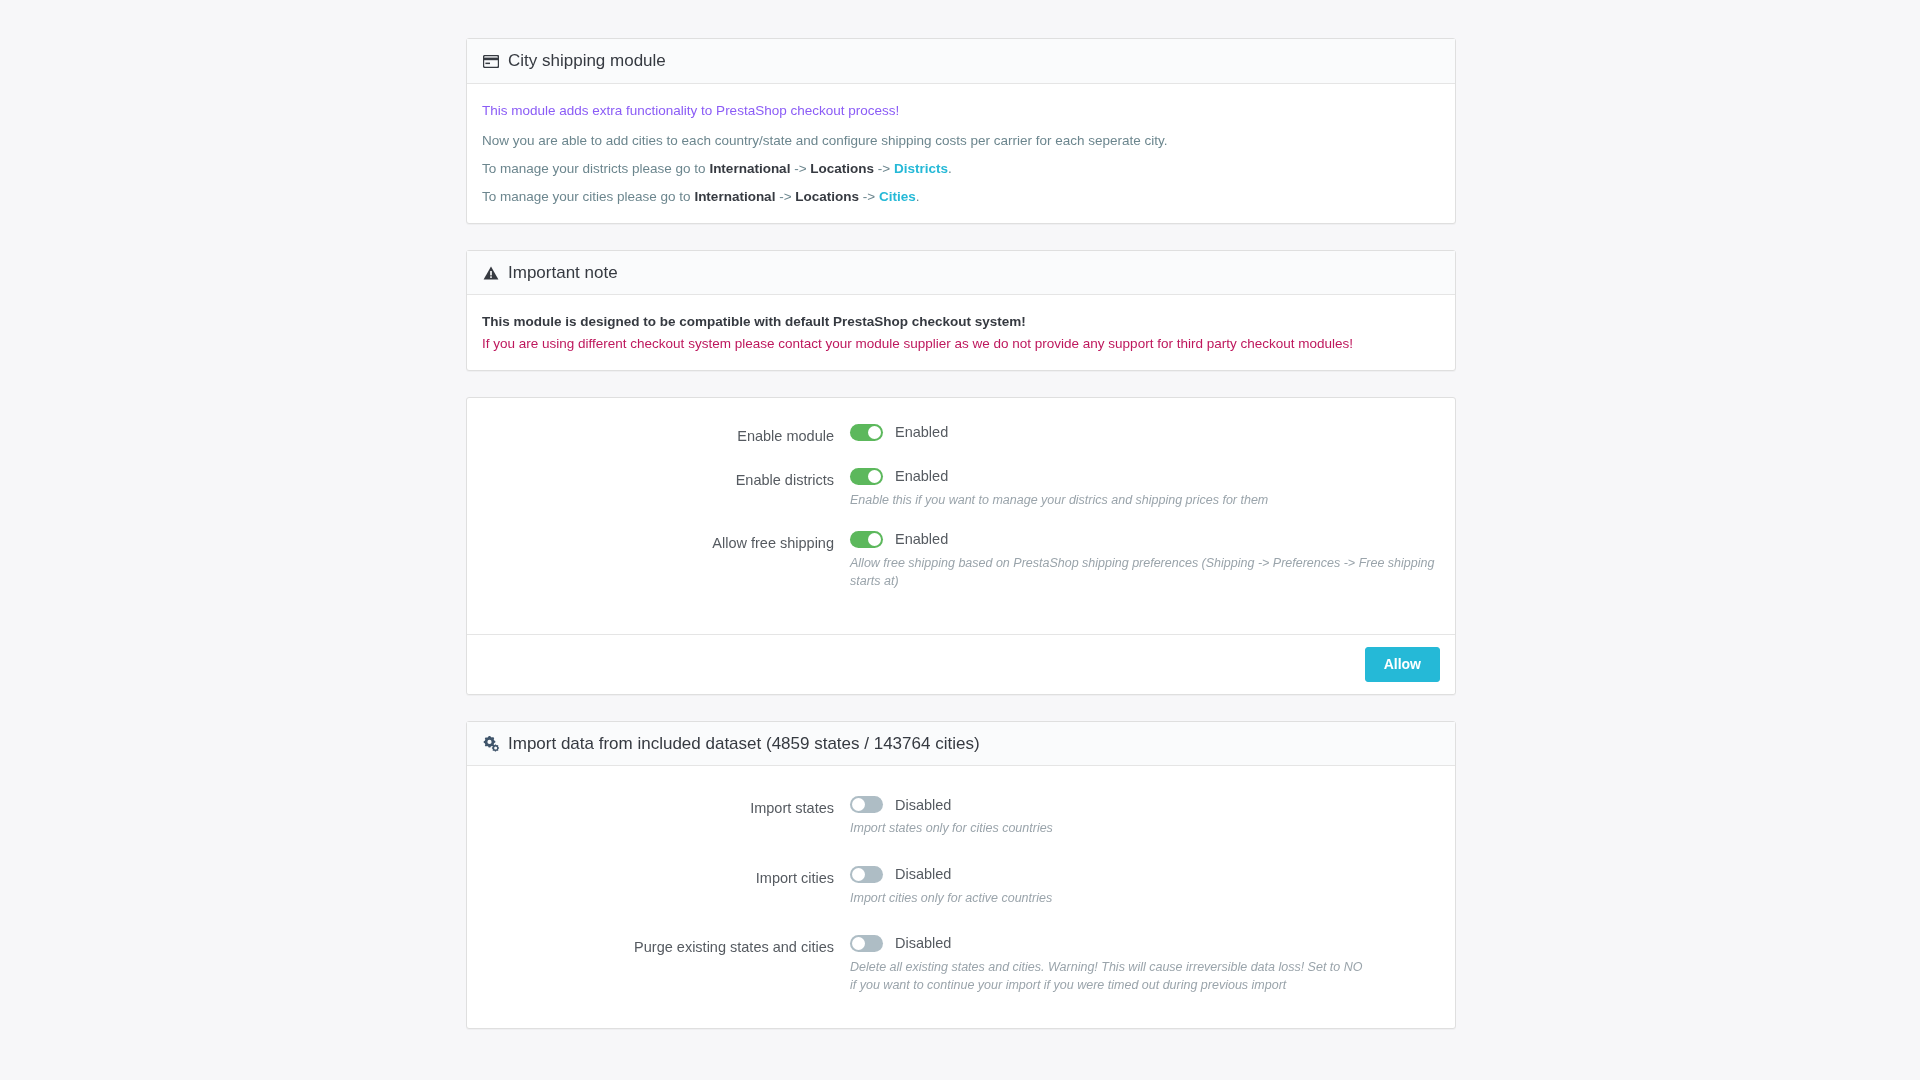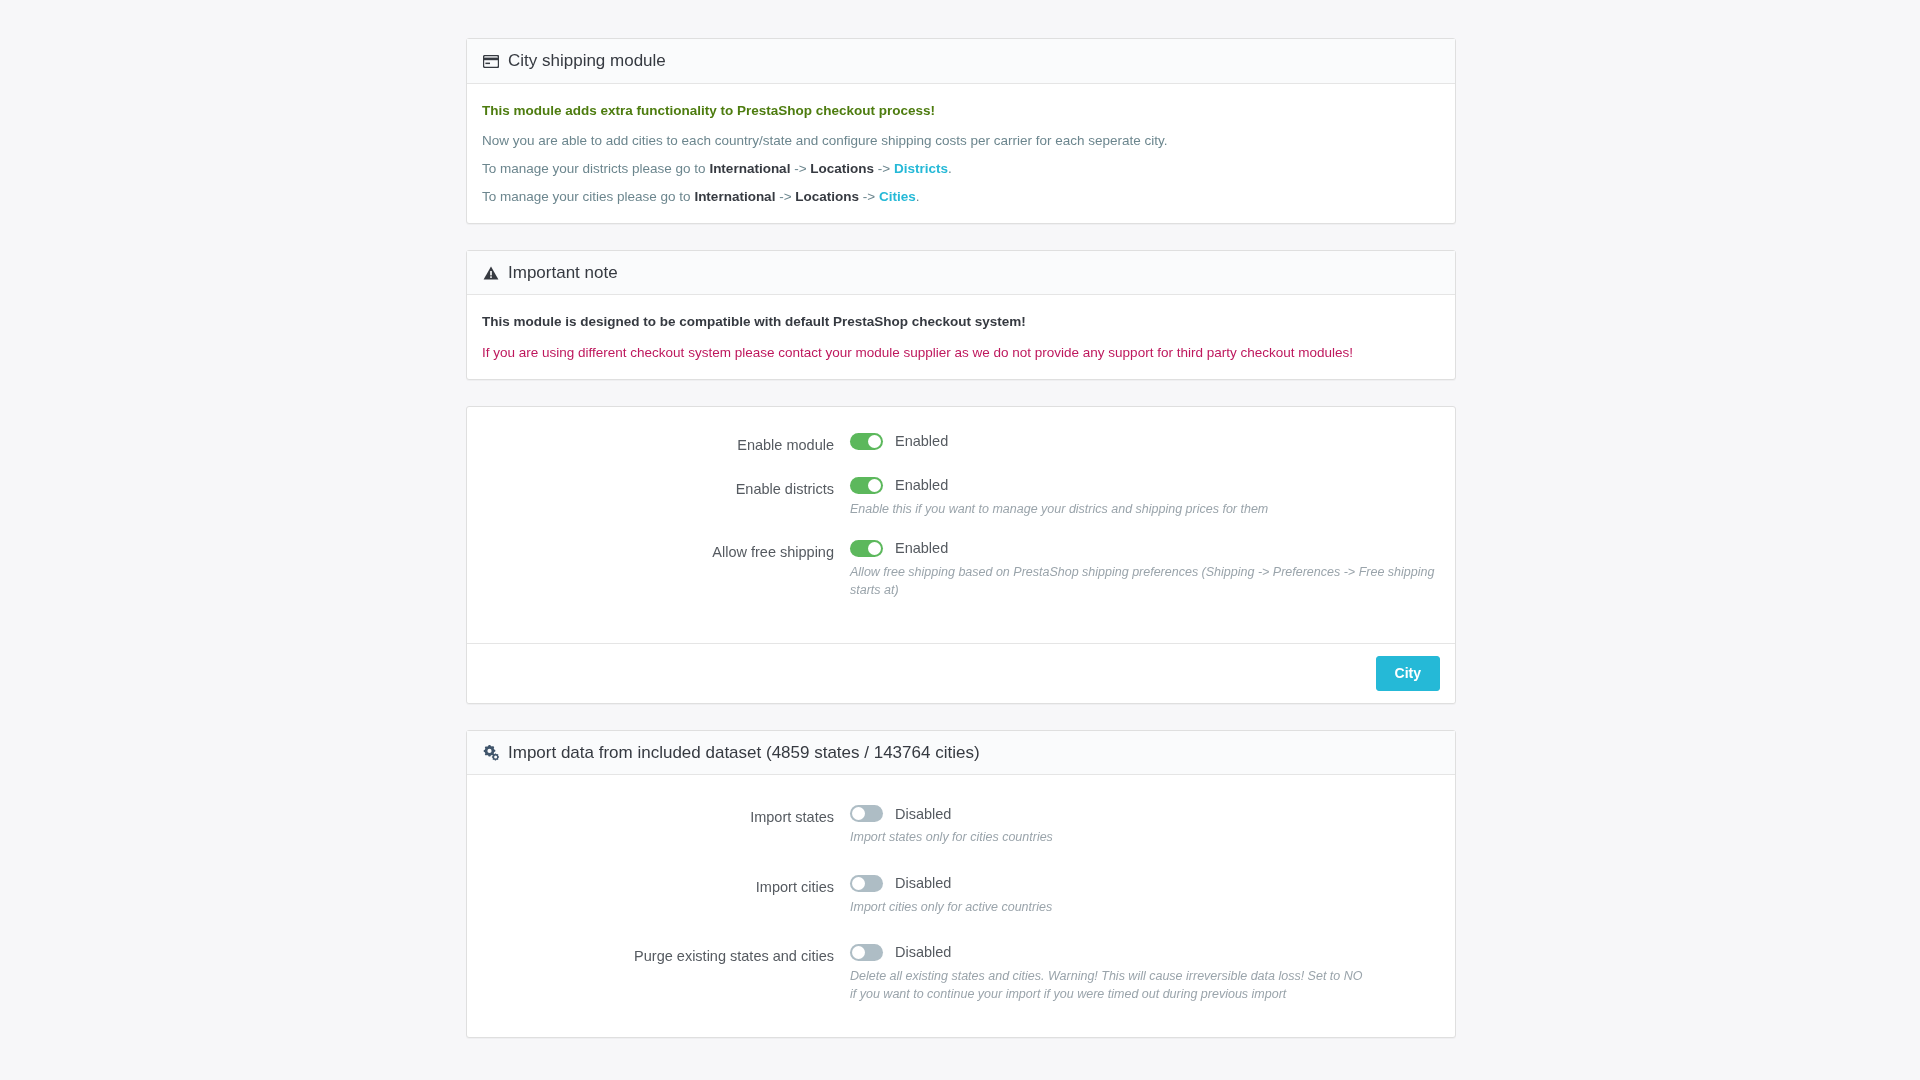--- a/index.html
+++ b/index.html
@@ -56,30 +56,30 @@
   }
   
   .intro p {
     margin: 0 0 10px 0;
     font-size: 13.5px;
     line-height: 1.35;
     color: #6c868e;
   }
   .intro p:last-child { margin-bottom: 0; }
   .intro p.strong-line {
-    color: #4d7c0f;
-    font-weight: bold;
+    color: #8b5cf6;
+    font-weight: normal;
     margin-bottom: 12px;
   }
   .intro b { color: #363a41; font-weight: bold; }
   .intro a { color: #25b9d7; text-decoration: none; font-weight: bold; }
 
   .note p { margin: 0 0 10px 0; font-size: 13.5px; line-height: 1.35; color: #be185d; }
   .note p:last-child { margin-bottom: 0; }
-  .note p.strong-line { color: #363a41; font-weight: bold; margin-bottom: 13px; }
+  .note p.strong-line { color: #363a41; font-weight: bold; margin-bottom: 4px; }
 
   
   .form-body { padding: 26px 15px 34px 15px; }
   .form-group {
     display: flex;
     align-items: flex-start;
     margin-bottom: 22px;
   }
   .form-group:last-child { margin-bottom: 0; }
   .form-label {
@@ -229,21 +229,21 @@
                   <span class="knob"></span>
                 </span>
               <span class="switch-text">Enabled</span>
             </div>
             <div class="hint" style="max-width:640px;">Allow free shipping based on PrestaShop shipping preferences (Shipping -&gt; Preferences -&gt; Free shipping starts at)</div>
           </div>
         </div>
 
       </div>
       <div class="panel-footer">
-        <button class="btn-primary">City</button>
+        <button class="btn-primary">Allow</button>
       </div>
     </div>
 
     <div class="panel">
       <div class="panel-heading">
         <span class="hicon">
           <svg width="18" height="16" viewBox="0 0 18 16" aria-hidden="true">
             <g fill="#40556b">
               <path d="M6.2 1.1l.5-1.1h1.6l.5 1.1 1.2.5 1.1-.5 1.1 1.1-.5 1.1.5 1.2 1.1.5v1.6l-1.1.5-.5 1.2.5 1.1-1.1 1.1-1.1-.5-1.2.5-.5 1.1H6.7l-.5-1.1-1.2-.5-1.1.5L2.8 9.6l.5-1.1-.5-1.2-1.1-.5V5.2l1.1-.5.5-1.2-.5-1.1 1.1-1.1 1.1.5z"></path>
             </g>

